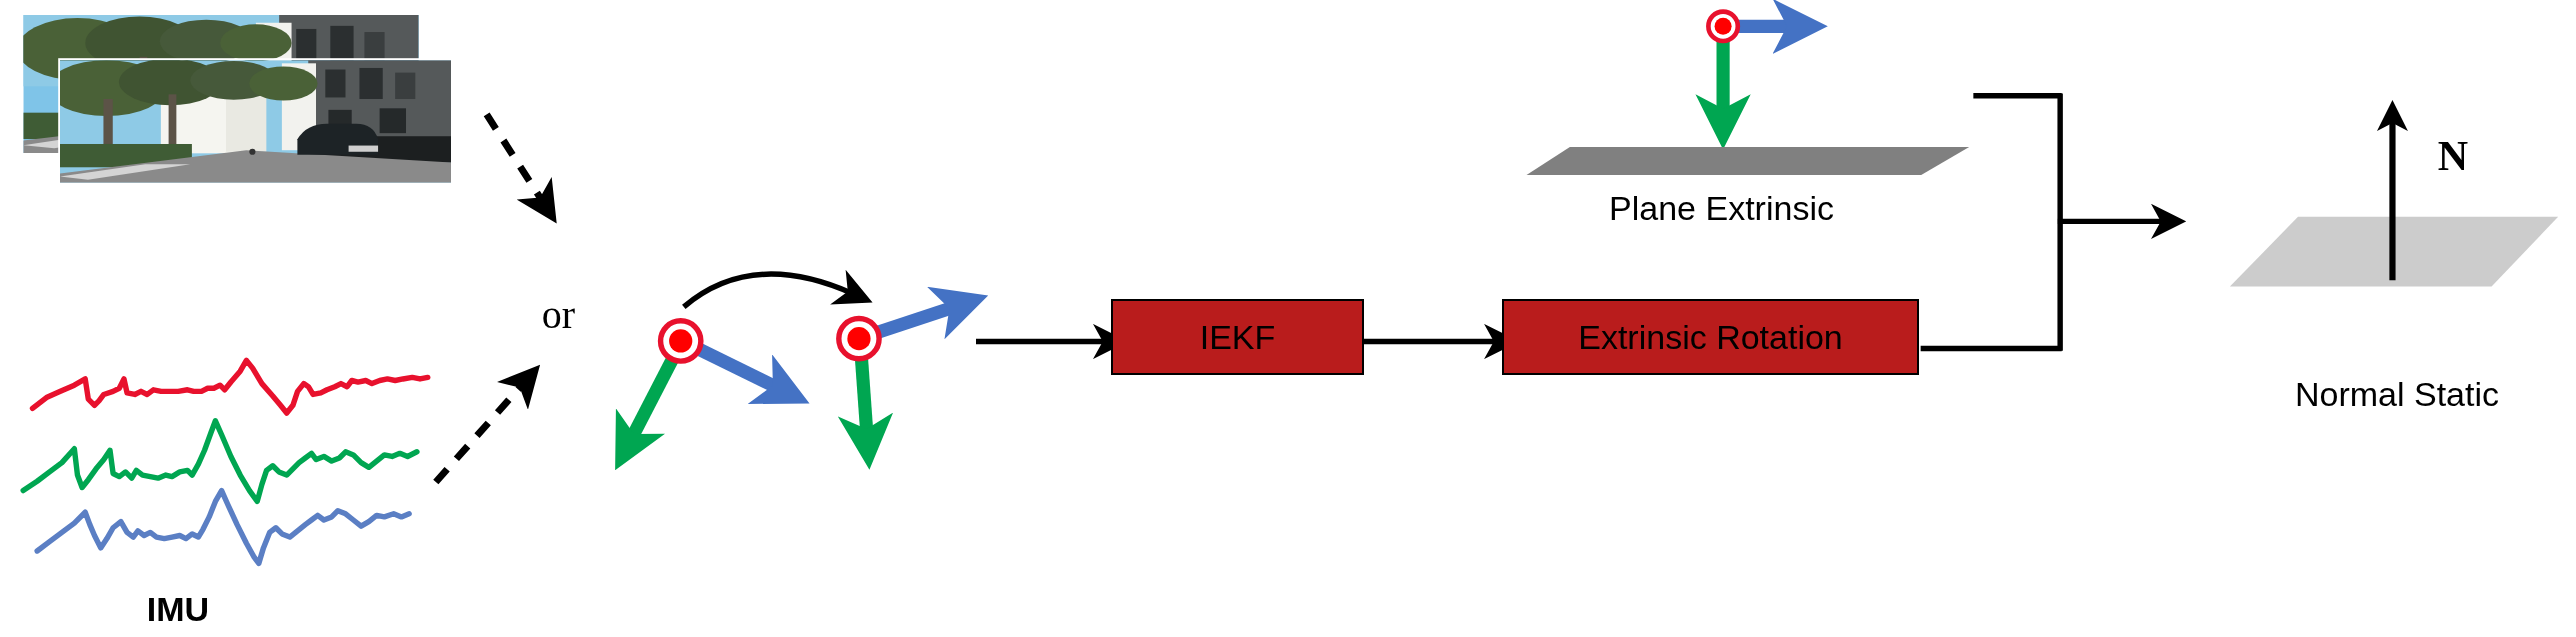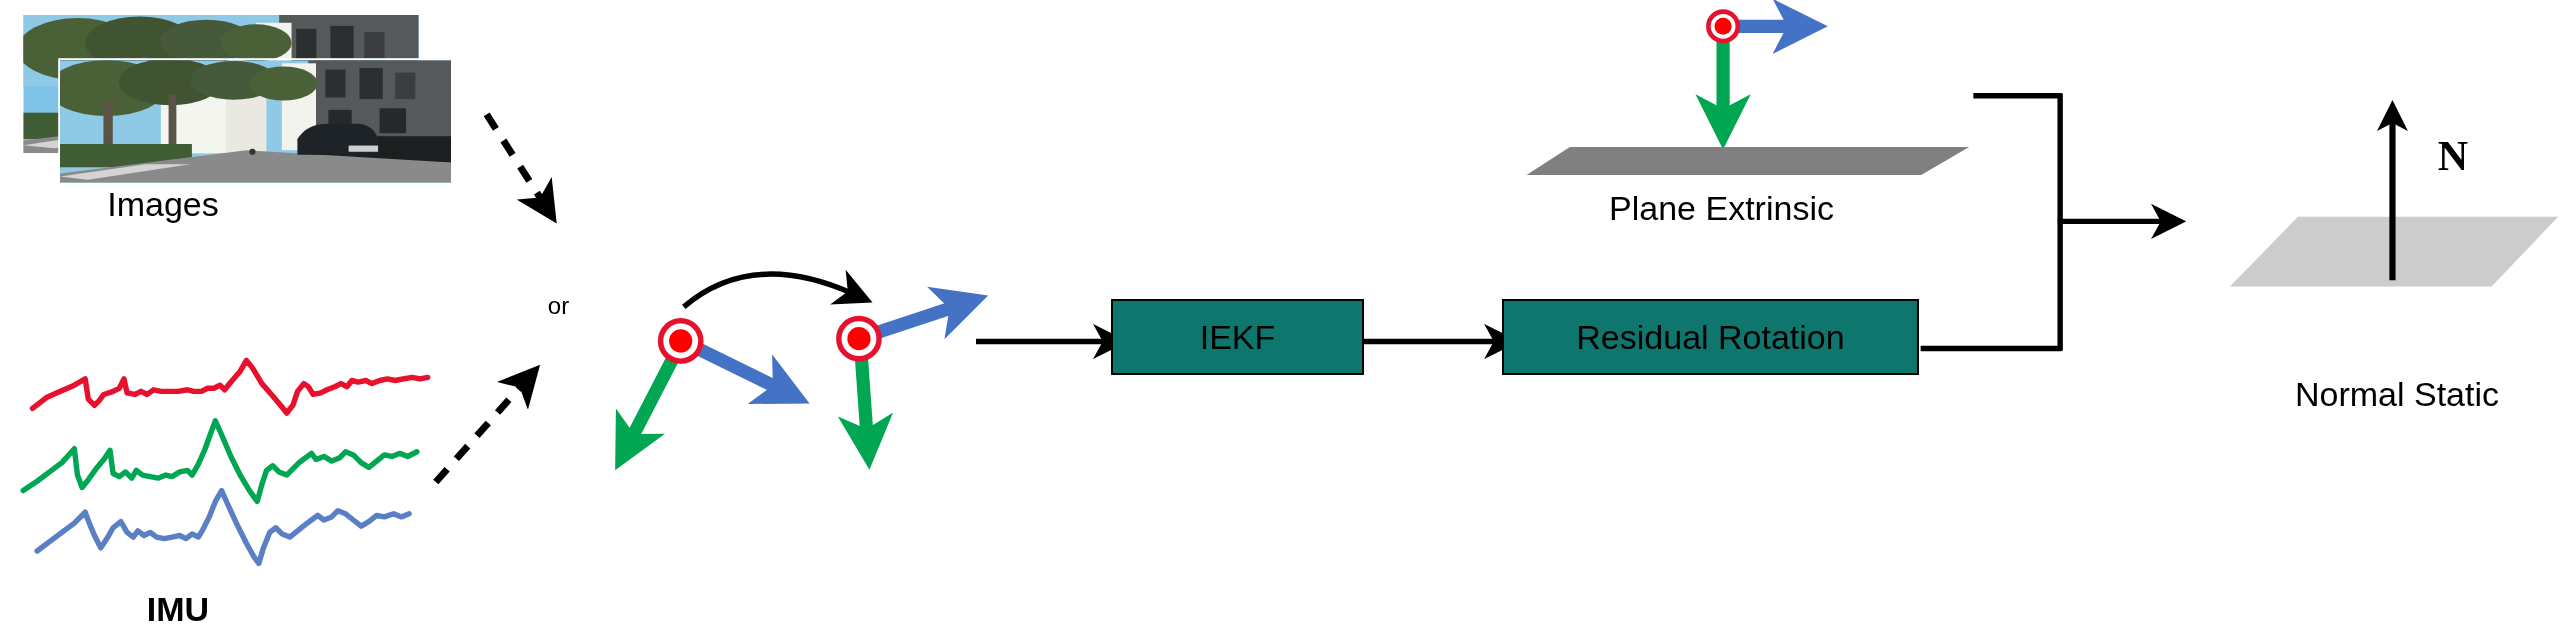--- a/index.html
+++ b/index.html
@@ -21,28 +21,28 @@
   .label {
     color: #000000;
     font-family: "Liberation Sans", sans-serif;
     font-size: 34px;
     line-height: 1.12;
     white-space: pre;
     text-align: center;
   }
   .box {
     border: 2.3px solid #000000;
-    background: #0f766e;
+    background: #b91c1c;
     box-sizing: border-box;
     display: flex;
     align-items: center;
     justify-content: center;
   }
   .box .label { font-size: 34px; }
-  .or-label { font-size: 24px; }
+  .or-label { font-size: 40px; font-family: Liberation Serif, serif; }
   .n-label {
     font-family: "Liberation Serif", serif;
     font-weight: bold;
     font-size: 42px;
   }
   svg { display: block; overflow: visible; }
   .photo-frame {
     border: 0.8px solid #ffffff;
     box-shadow: 0 0 0 0.8px #ffffff;
     overflow: hidden;
@@ -122,21 +122,20 @@
         <rect x="0" y="108" width="170" height="30" fill="#3f5c35"></rect>
         <path d="M0,158 L0,146 L240,116 L504,132 L504,158 Z" fill="#8a8a8a"></path>
         <path d="M0,150 L110,134 L168,134 L36,154 Z" fill="#e6e6e6" opacity="0.8"></path>
         <path d="M306,102 q12,-20 38,-20 l38,0 q22,0 28,20 l0,20 l-104,0 Z" fill="#1d2326"></path>
         <rect x="372" y="110" width="38" height="8" fill="#cfcfcf"></rect>
         <circle cx="248" cy="118" r="4" fill="#333"></circle>
       </g>
     </svg>
   </div>
 
-  <div class="abs label" style="left:62px; top:185px; width:202px;">Images</div>
 
   <div class="abs" style="left:17px; top:357px; width:434px; height:233px;">
     <svg width="434" height="233" viewBox="0 0 560 300">
       <polyline fill="none" stroke="#e8112d" stroke-width="7" stroke-linejoin="round" stroke-linecap="round" points="20,66 38,52 56,44 74,36 88,28 92,54 100,62 106,56 112,48 124,44 132,40 138,28 142,46 152,48 160,44 168,48 176,42 186,44 196,44 208,44 220,42 228,44 238,44 246,40 254,40 262,36 268,42 276,32 288,18 296,4 304,14 316,34 330,50 340,62 348,72 356,62 362,44 370,34 376,38 382,48 392,46 400,42 410,38 418,34 426,38 432,30 440,32 450,30 458,34 468,30 478,28 488,30 498,28 510,26 520,28 530,26"></polyline>
       <polyline fill="none" stroke="#00a651" stroke-width="7" stroke-linejoin="round" stroke-linecap="round" points="8,172 26,160 42,148 58,136 74,118 78,152 84,168 92,158 102,144 112,132 120,120 124,150 132,154 140,148 148,156 154,146 162,152 172,154 182,156 192,152 200,154 210,148 220,146 226,152 234,138 242,120 250,98 256,82 264,100 276,128 288,152 300,172 310,186 316,164 322,146 330,140 338,148 348,152 356,144 364,136 372,130 380,124 386,132 396,128 406,134 416,130 424,122 434,126 444,136 454,142 464,134 474,126 484,128 494,124 504,128 516,122"></polyline>
       <polyline fill="none" stroke="#5b7fc4" stroke-width="7" stroke-linejoin="round" stroke-linecap="round" points="26,250 42,238 58,226 74,214 88,200 94,216 100,230 108,246 116,234 124,220 134,212 142,226 150,232 156,224 164,230 172,226 180,232 190,234 200,232 210,230 218,234 226,228 234,232 240,222 248,206 256,186 264,172 272,190 284,216 296,240 306,258 312,266 318,246 326,226 334,220 342,228 352,232 362,224 372,216 380,210 388,204 396,210 406,206 414,198 424,202 434,210 444,218 454,212 464,204 474,206 486,202 496,206 506,202"></polyline>
     </svg>
   </div>
 
   <div class="abs label" style="left:85px; top:590px; width:186px;font-weight:bold;">IMU</div>
@@ -214,21 +213,21 @@
       <defs>
         <marker id="ah2" markerWidth="6.5" markerHeight="6.5" refX="2.4" refY="3.25" orient="auto">
           <path d="M0,0 L6.5,3.25 L0,6.5 L1.8,3.25 Z" fill="#000000"></path>
         </marker>
       </defs>
       <line x1="0" y1="30" x2="172" y2="30" stroke="#000000" stroke-width="7" marker-end="url(#ah2)"></line>
     </svg>
   </div>
 
   <div class="abs box" style="left:1502px; top:299px; width:417px; height:76px;">
-    <span class="label">Residual Rotation</span>
+    <span class="label">Extrinsic Rotation</span>
   </div>
 
   <div class="abs" style="left:1520px; top:0px; width:465px; height:178px;">
     <svg width="465" height="178" viewBox="0 0 600 230">
       <defs>
         <marker id="greenHead2" markerWidth="4.2" markerHeight="4.2" refX="1.3" refY="2.1" orient="auto">
           <path d="M0,0 L4.2,2.1 L0,4.2 L1.1,2.1 Z" fill="#00a651"></path>
         </marker>
         <marker id="blueHead2" markerWidth="4.2" markerHeight="4.2" refX="1.3" refY="2.1" orient="auto">
           <path d="M0,0 L4.2,2.1 L0,4.2 L1.1,2.1 Z" fill="#4472c4"></path>

